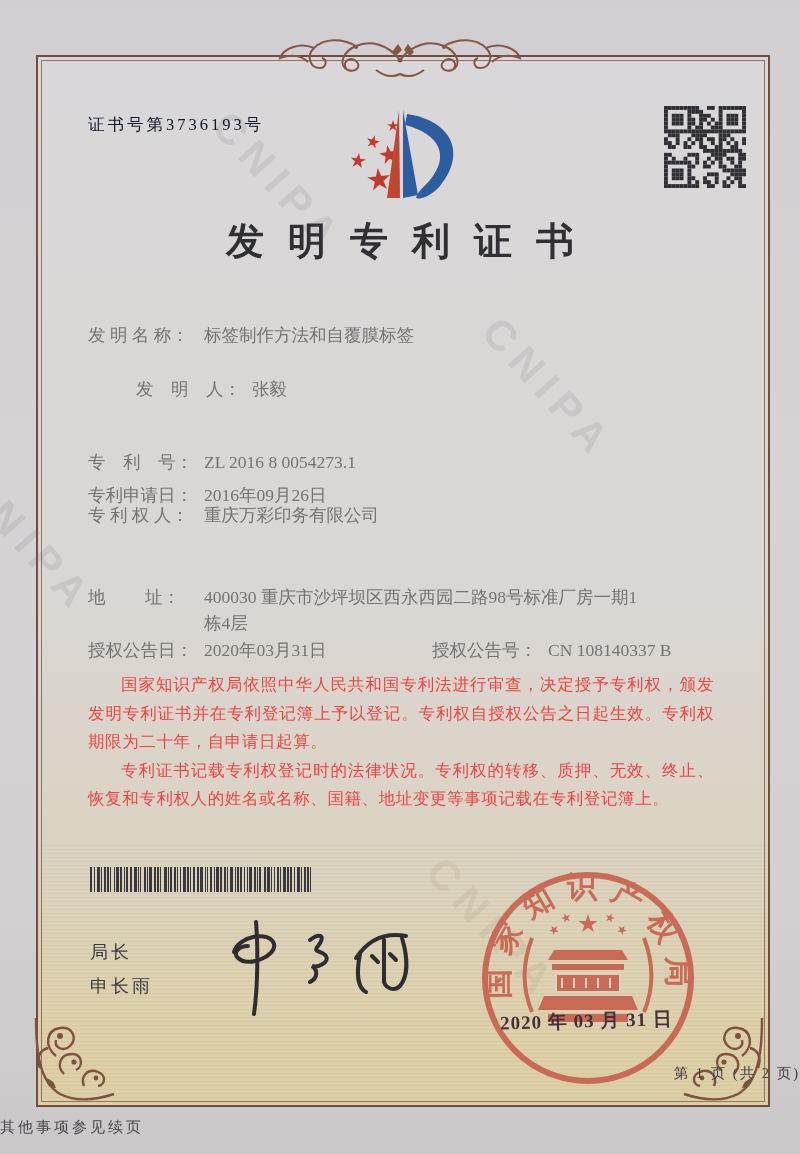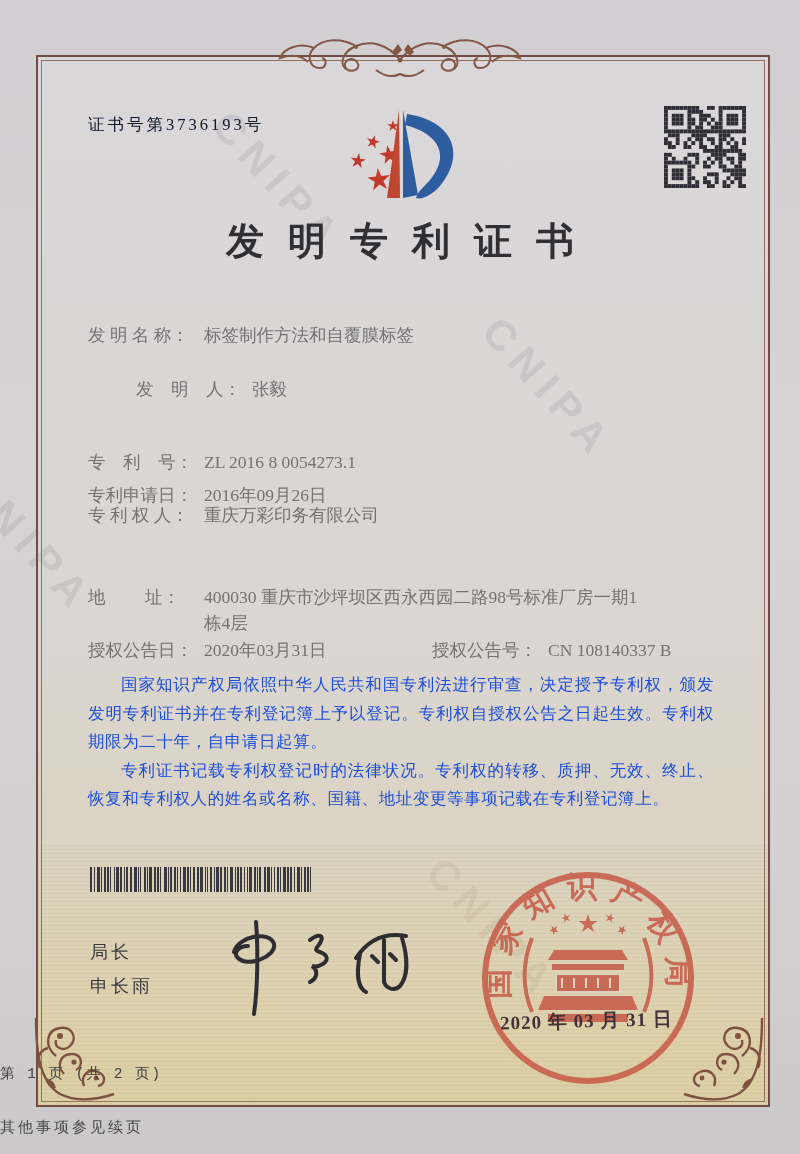--- a/index.html
+++ b/index.html
@@ -58,42 +58,42 @@
   .r4{top:482px;} .r5{top:502px;} .r6{top:584px;}
   .r7{top:637px;width:640px;}
   .r6 .val{width:516px;}
   .r7 .val1{flex:0 0 228px;}
   .r7 .lab2{flex:0 0 116px;white-space:pre;}
 
   
   .body-text{
     position:absolute;left:88px;top:671px;width:626px;
     font-size:16.5px;line-height:28.5px;text-align:justify;
-    color:#1d4ed8;letter-spacing:0.6px;
+    color:#ef4444;letter-spacing:0.6px;
   }
   .body-text p{margin:0;text-indent:2em;}
 
   
   .barcode{position:absolute;left:90px;top:867px;}
 
   
   .director-title{position:absolute;left:90px;top:940px;font-size:18px;letter-spacing:3px;}
   .director-name{position:absolute;left:90px;top:974px;font-size:18px;letter-spacing:3px;font-family:Liberation Serif, serif;}
   .signature{position:absolute;left:218px;top:912px;}
 
   
   .seal{position:absolute;left:478px;top:868px;}
   .seal-date{
     position:absolute;left:500px;top:1008px;width:190px;
     font-size:19px;font-weight:bold;color:#43313a;
     letter-spacing:1px;transform:rotate(-1.5deg);white-space:nowrap;
   }
 
   
-  .page-footer{position:absolute;left:0;top:1064px;width:100%;text-align:left;font-size:14.5px;letter-spacing:2px;color:#3e3e42;font-family:Liberation Mono, monospace;}
+  .page-footer{position:absolute;left:0;top:1064px;width:100%;text-align:right;font-size:14.5px;letter-spacing:2px;color:#3e3e42;}
   .continuation{position:absolute;left:0;top:1118px;width:100%;font-size:15px;letter-spacing:3px;color:#47474b;}
 
   
   .top-ornament{position:absolute;left:272px;top:26px;}
   .corner-fl{position:absolute;}
   .corner-left{left:26px;top:1008px;}
   .corner-right{left:676px;top:1008px;transform:scaleX(-1);}
 </style>
 </head>
 <body>

